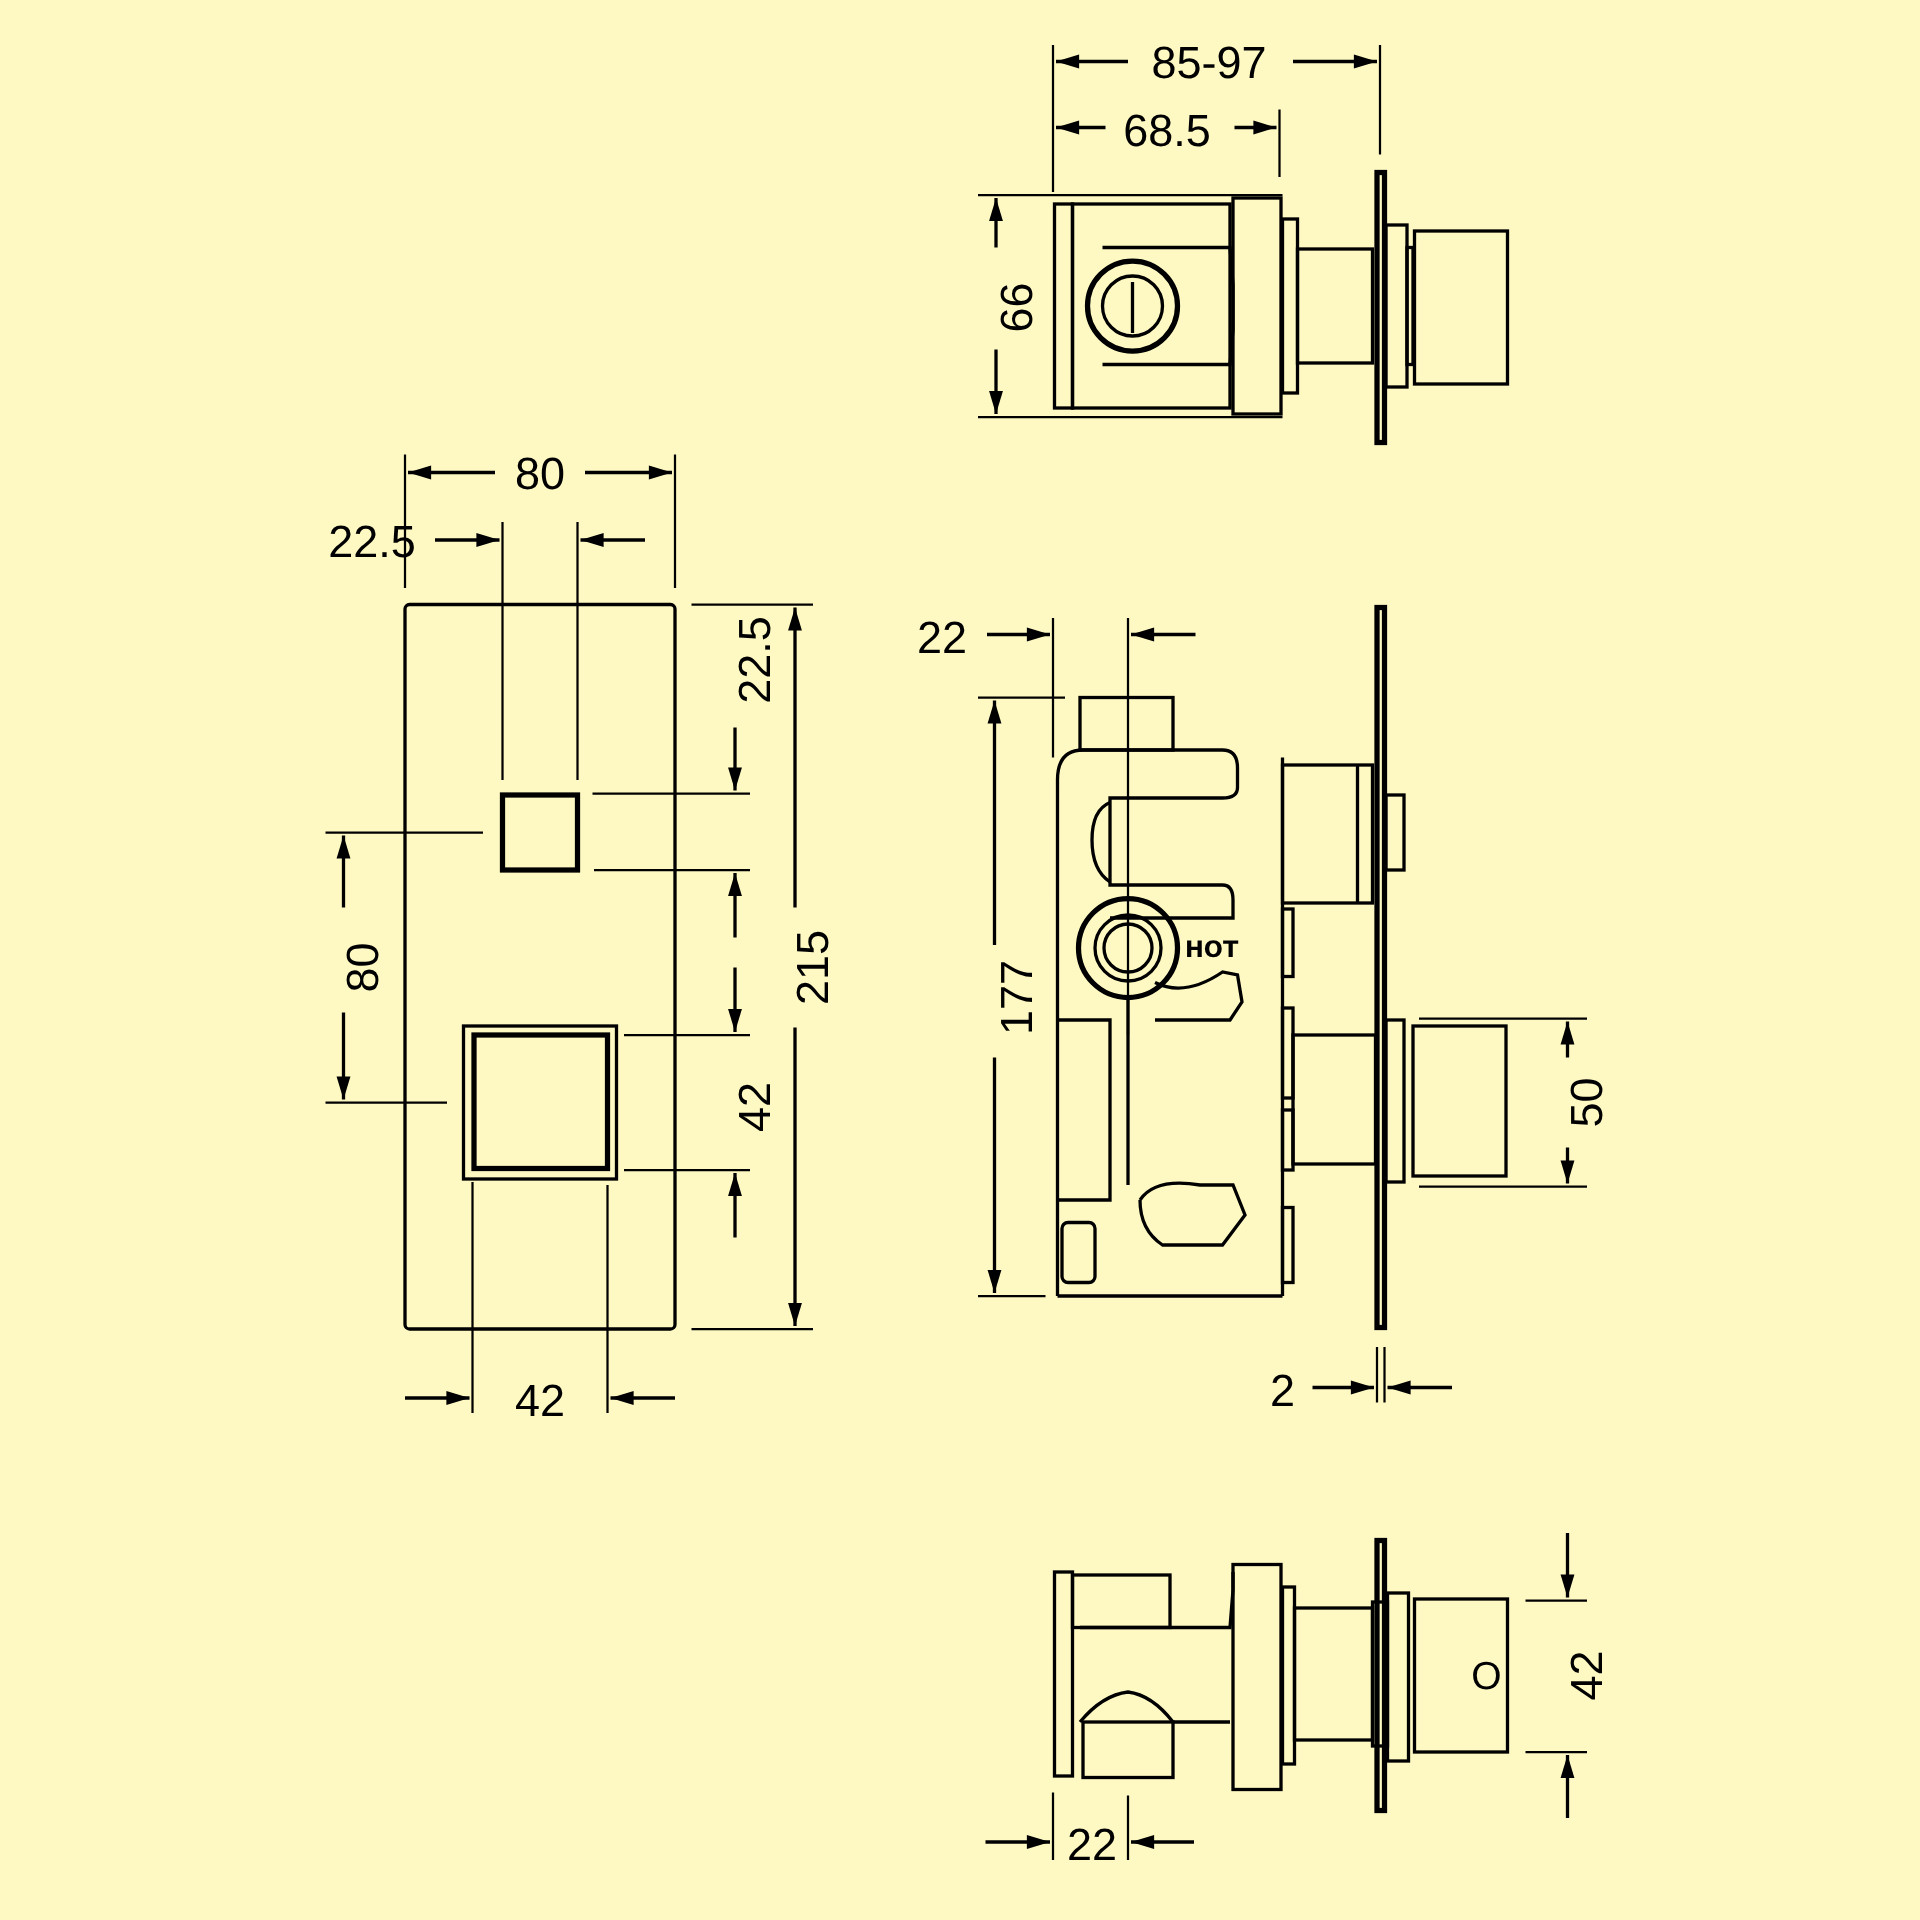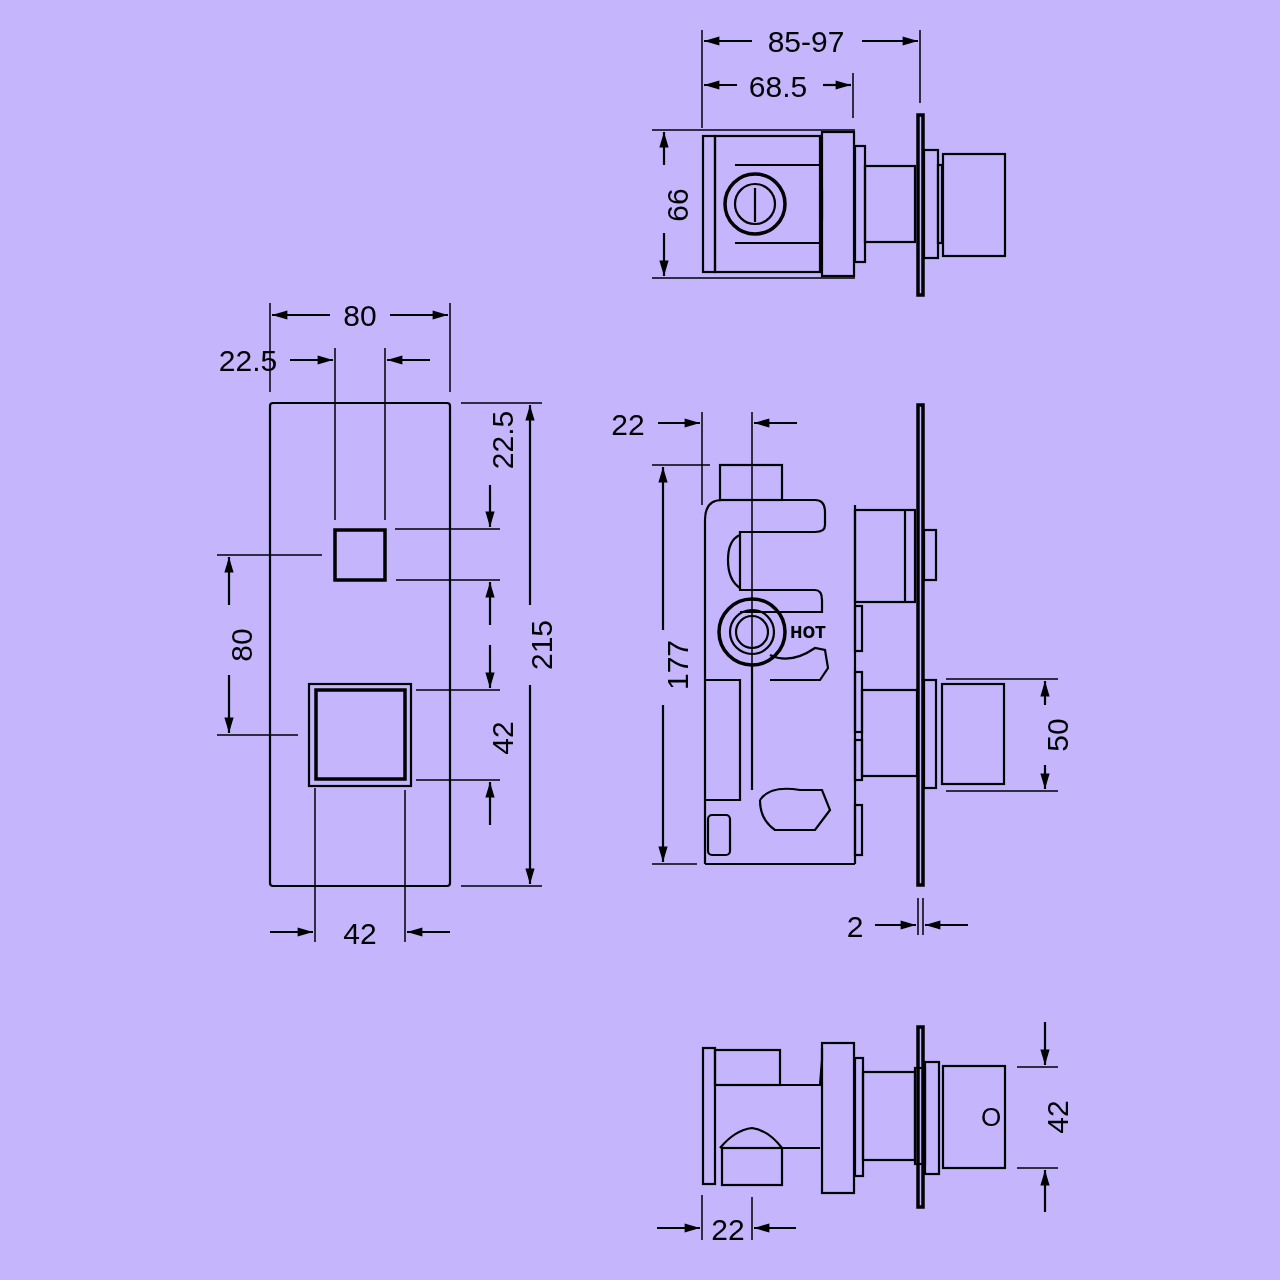--- a/index.html
+++ b/index.html
@@ -1,16 +1,16 @@
 <!DOCTYPE html>
 <html><head>
 <meta charset="utf-8">
 <style>
   html,body{margin:0;padding:0;background:#fff;}
-  #canvas{position:relative;width:1280px;height:1280px;background:#c4b5fd;overflow:hidden;}
+  #canvas{position:relative;width:1280px;height:1280px;background:#fef9c3;overflow:hidden;}
   svg{position:absolute;left:0;top:0;}
   .ln{stroke:#000;stroke-width:2.2;fill:none;}
   .th{stroke:#000;stroke-width:3.5;fill:none;}
   .fn{stroke:#000;stroke-width:1.5;fill:none;}
   .dim{font-family:"Liberation Sans","DejaVu Sans",sans-serif;font-size:30px;fill:#000;}
   .small{font-family:"DejaVu Sans",sans-serif;font-size:15px;font-weight:bold;fill:#000;}
 </style>
 </head>
 <body>
 

